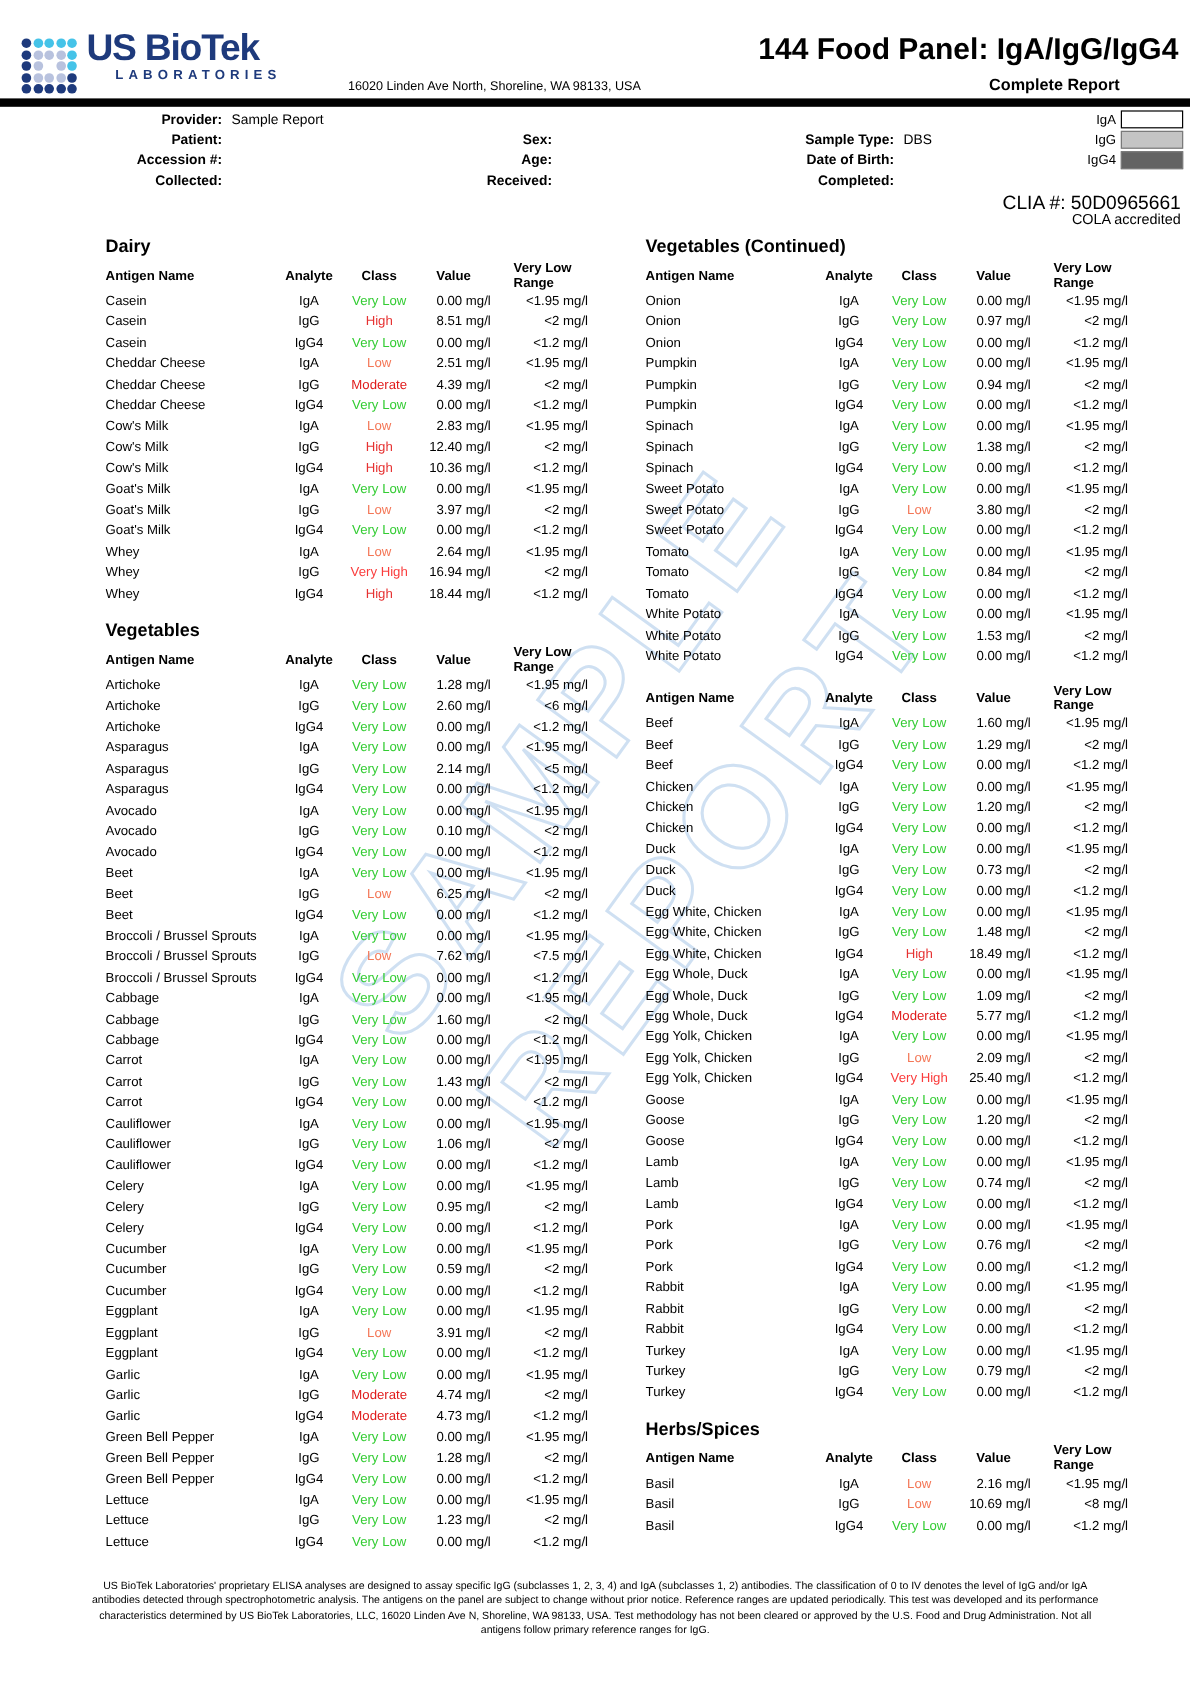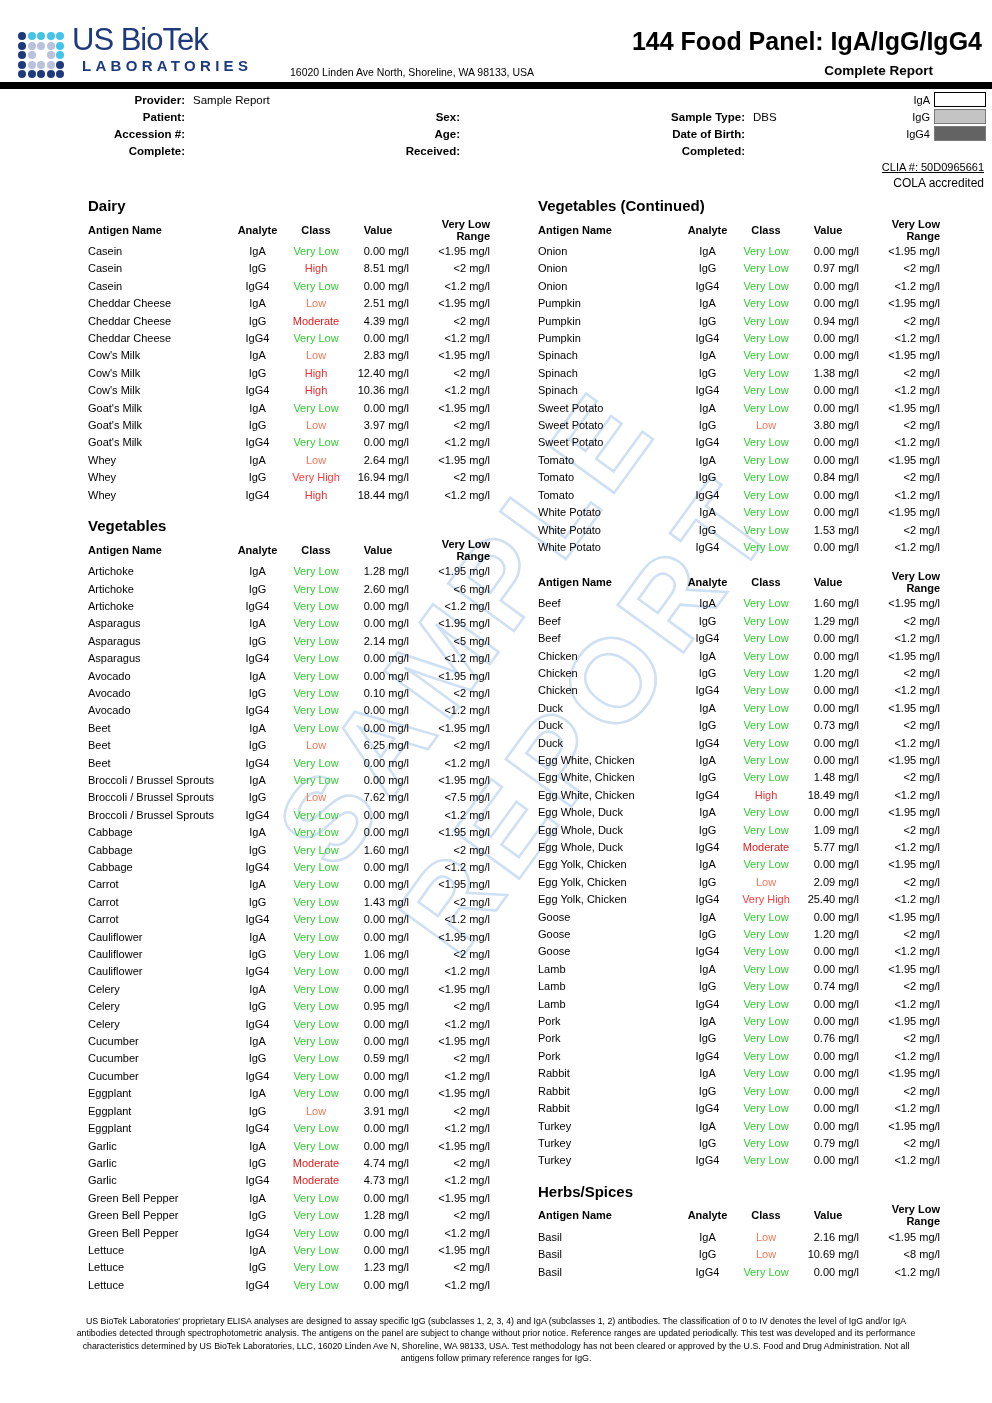--- a/index.html
+++ b/index.html
@@ -4,57 +4,57 @@
 <style>
   html,body{margin:0;padding:0;background:#fff;}
   .page{position:relative;width:992px;height:1403px;background:#ffffff;
         font-family:"Liberation Sans",sans-serif;color:#000;overflow:hidden;}
 
   
   .logo{position:absolute;left:18px;top:24px;display:flex;align-items:flex-start;z-index:3;}
   .dots{display:grid;grid-template-columns:repeat(5,8px);grid-auto-rows:8px;gap:1.5px;margin-top:8px;}
   .dot{width:8px;height:8px;border-radius:50%;}
   .logo-text{margin-left:8px;}
-  .logo-name{font-size:31px;font-weight:normal;color:#1e3a7c;letter-spacing:-1px;line-height:32px;}
-  .logo-sub{font-size:15px;font-weight:bold;color:#1e3a7c;letter-spacing:4.3px;margin-top:1px;margin-left:10px;}
+  .logo-name{font-size:31px;font-weight:bold;color:#1e3a7c;letter-spacing:-1px;line-height:32px;}
+  .logo-sub{font-size:11px;font-weight:bold;color:#1e3a7c;letter-spacing:4.3px;margin-top:1px;margin-left:24px;}
   .address{position:absolute;left:290px;top:66px;font-size:10.5px;z-index:3;}
   .report-title{position:absolute;right:10px;top:27px;font-size:25px;font-weight:bold;z-index:3;white-space:nowrap;}
   .report-subtitle{position:absolute;right:59px;top:63px;font-size:13.5px;font-weight:bold;z-index:3;}
   .header-bar{position:absolute;left:0;top:82px;width:992px;height:7px;background:#000;z-index:3;}
 
   
   .info-label{position:absolute;font-size:11.5px;font-weight:bold;text-align:right;white-space:nowrap;z-index:3;}
   .info-value{position:absolute;font-size:11.5px;white-space:nowrap;z-index:3;}
   .l-c1{left:40px;width:145px;}
   .l-c2{left:335px;width:125px;}
   .l-c3{left:600px;width:145px;}
   .v-c1{left:193px;} .v-c3{left:753px;}
   .r1{top:94px;} .r2{top:111px;} .r3{top:128px;} .r4{top:145px;}
 
   
   .legend{position:absolute;right:6px;top:92px;z-index:3;}
   .legend-row{display:flex;align-items:center;justify-content:flex-end;margin-bottom:2px;}
   .legend-label{font-size:11px;margin-right:4px;}
   .legend-swatch{width:50px;height:13px;border:1.5px solid #000;}
 
-  .clia{position:absolute;right:8px;top:161px;font-size:11px;text-align:right;z-index:3;text-decoration:underline;}
+  .clia{position:absolute;right:8px;top:161px;font-size:16px;text-align:right;z-index:3;}
   .cola{position:absolute;right:8px;top:176px;font-size:12px;text-align:right;z-index:3;}
 
   
   .watermark{position:absolute;left:250px;top:370px;z-index:1;pointer-events:none;}
 
   
   .col{position:absolute;top:196px;width:402px;z-index:2;}
   .col-left{left:88px;} .col-right{left:538px;}
   .section{margin-top:0;}
   .section + .section{margin-top:12px;}
   .section-title{font-size:15px;font-weight:bold;line-height:20px;}
   .thead,.trow{display:grid;grid-template-columns:142px 55px 62px 62px 81px;}
   .thead{height:27px;align-items:center;font-size:11px;font-weight:bold;}
-  .h-range{text-align:right;line-height:12px;width:62px;justify-self:end;}
+  .h-range{line-height:12px;width:62px;justify-self:end;}
   .h-analyte,.h-class,.h-value{text-align:center;}
   .trow{height:17.42px;line-height:17.42px;font-size:11px;}
   .c-antigen{overflow:hidden;white-space:nowrap;}
   .c-analyte,.c-class{text-align:center;}
   .c-value,.c-range{text-align:right;}
 
   
   .footer{position:absolute;left:68px;top:1315px;width:856px;font-size:8.8px;
           line-height:12.4px;text-align:center;z-index:3;}
 </style>
@@ -98,21 +98,21 @@
   </div>
   <div class="address">16020 Linden Ave North, Shoreline, WA 98133, USA</div>
   <div class="report-title">144 Food Panel: IgA/IgG/IgG4</div>
   <div class="report-subtitle">Complete Report</div>
   <div class="header-bar"></div>
 
   <div class="info-label l-c1 r1">Provider:</div>
   <div class="info-value v-c1 r1">Sample Report</div>
   <div class="info-label l-c1 r2">Patient:</div>
   <div class="info-label l-c1 r3">Accession #:</div>
-  <div class="info-label l-c1 r4">Complete:</div>
+  <div class="info-label l-c1 r4">Collected:</div>
   <div class="info-label l-c2 r2">Sex:</div>
   <div class="info-label l-c2 r3">Age:</div>
   <div class="info-label l-c2 r4">Received:</div>
   <div class="info-label l-c3 r2">Sample Type:</div>
   <div class="info-value v-c3 r2">DBS</div>
   <div class="info-label l-c3 r3">Date of Birth:</div>
   <div class="info-label l-c3 r4">Completed:</div>
 
   <div class="legend" id="legend">
       <div class="legend-row">

